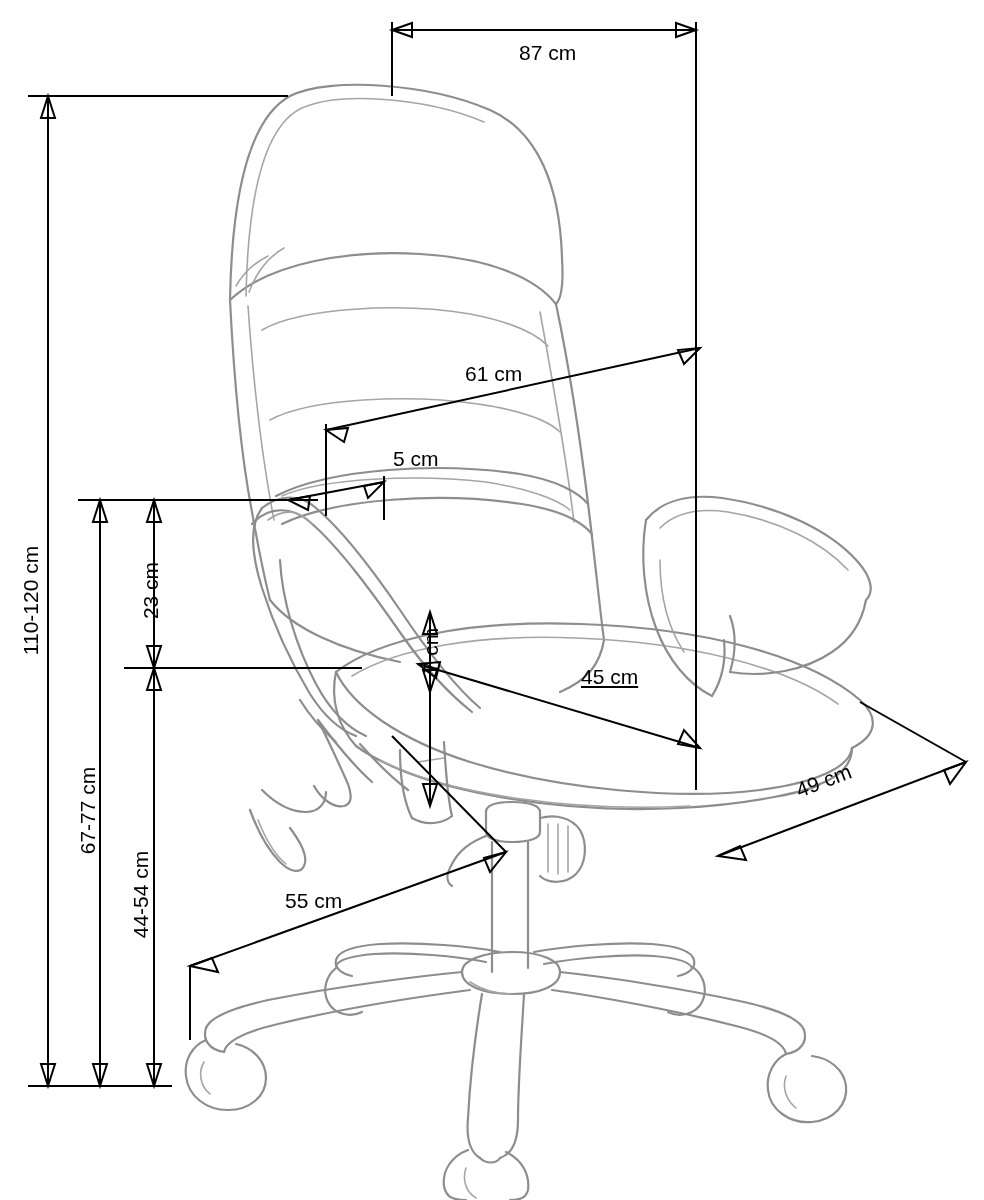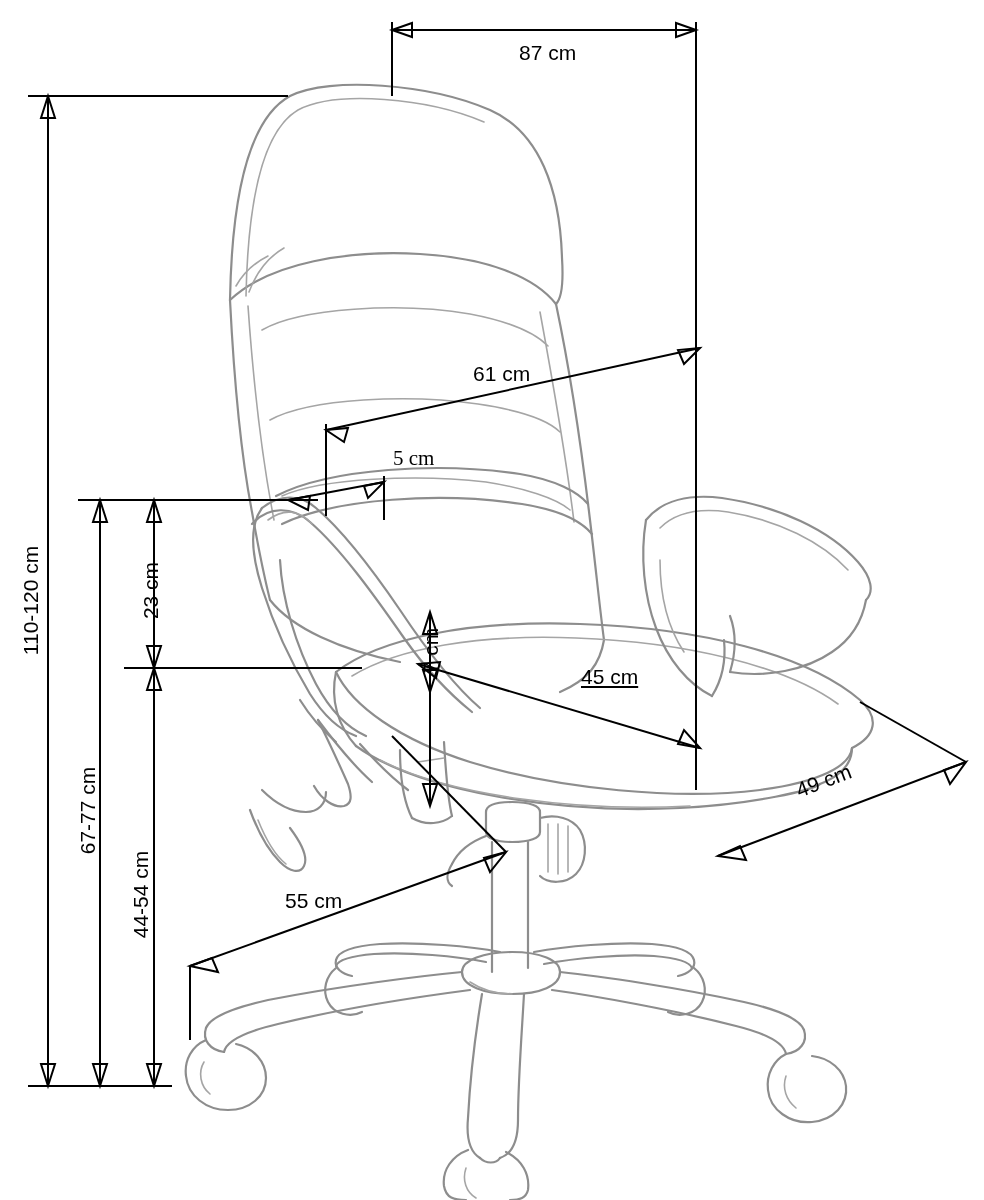--- a/index.html
+++ b/index.html
@@ -213,23 +213,23 @@
 
     <path class="dimline" d="M190 966 L 506 852"></path>
     <path class="dimline" d="M190 966 L 212 958 L 218 972 Z" fill="#000"></path>
     <path class="dimline" d="M506 852 L 484 858 L 490 872 Z" fill="#000"></path>
     <path class="dimline" d="M190 966 L 190 1040"></path>
     <path class="dimline" d="M392 736 L 506 852"></path>
   </svg>
 
   <div class="dimlabel" style="left:519px; top:42px;">87 cm</div>
 
-  <div class="dimlabel" style="left:465px; top:363px;margin-left:8px;">61 cm</div>
-
-  <div class="dimlabel" style="left:393px; top:448px;font-family:Liberation Serif, serif;">5 cm</div>
+  <div class="dimlabel" style="left:465px; top:363px;">61 cm</div>
+
+  <div class="dimlabel" style="left:393px; top:448px;">5 cm</div>
 
   <div class="dimlabel" style="left:581px; top:666px;text-decoration:underline;">45 cm</div>
 
   <div class="dimlabel" style="left:285px; top:890px;">55 cm</div>
 
   <div class="dimlabel rot" style="left:795px; top:770px; transform: rotate(-21deg);">49 cm</div>
 
   <div class="dimlabel rot90" style="left:-30px; top:590px; width:120px; text-align:center;">110-120 cm</div>
 
   <div class="dimlabel rot90" style="left:32px; top:800px; width:110px; text-align:center;">67-77 cm</div>

